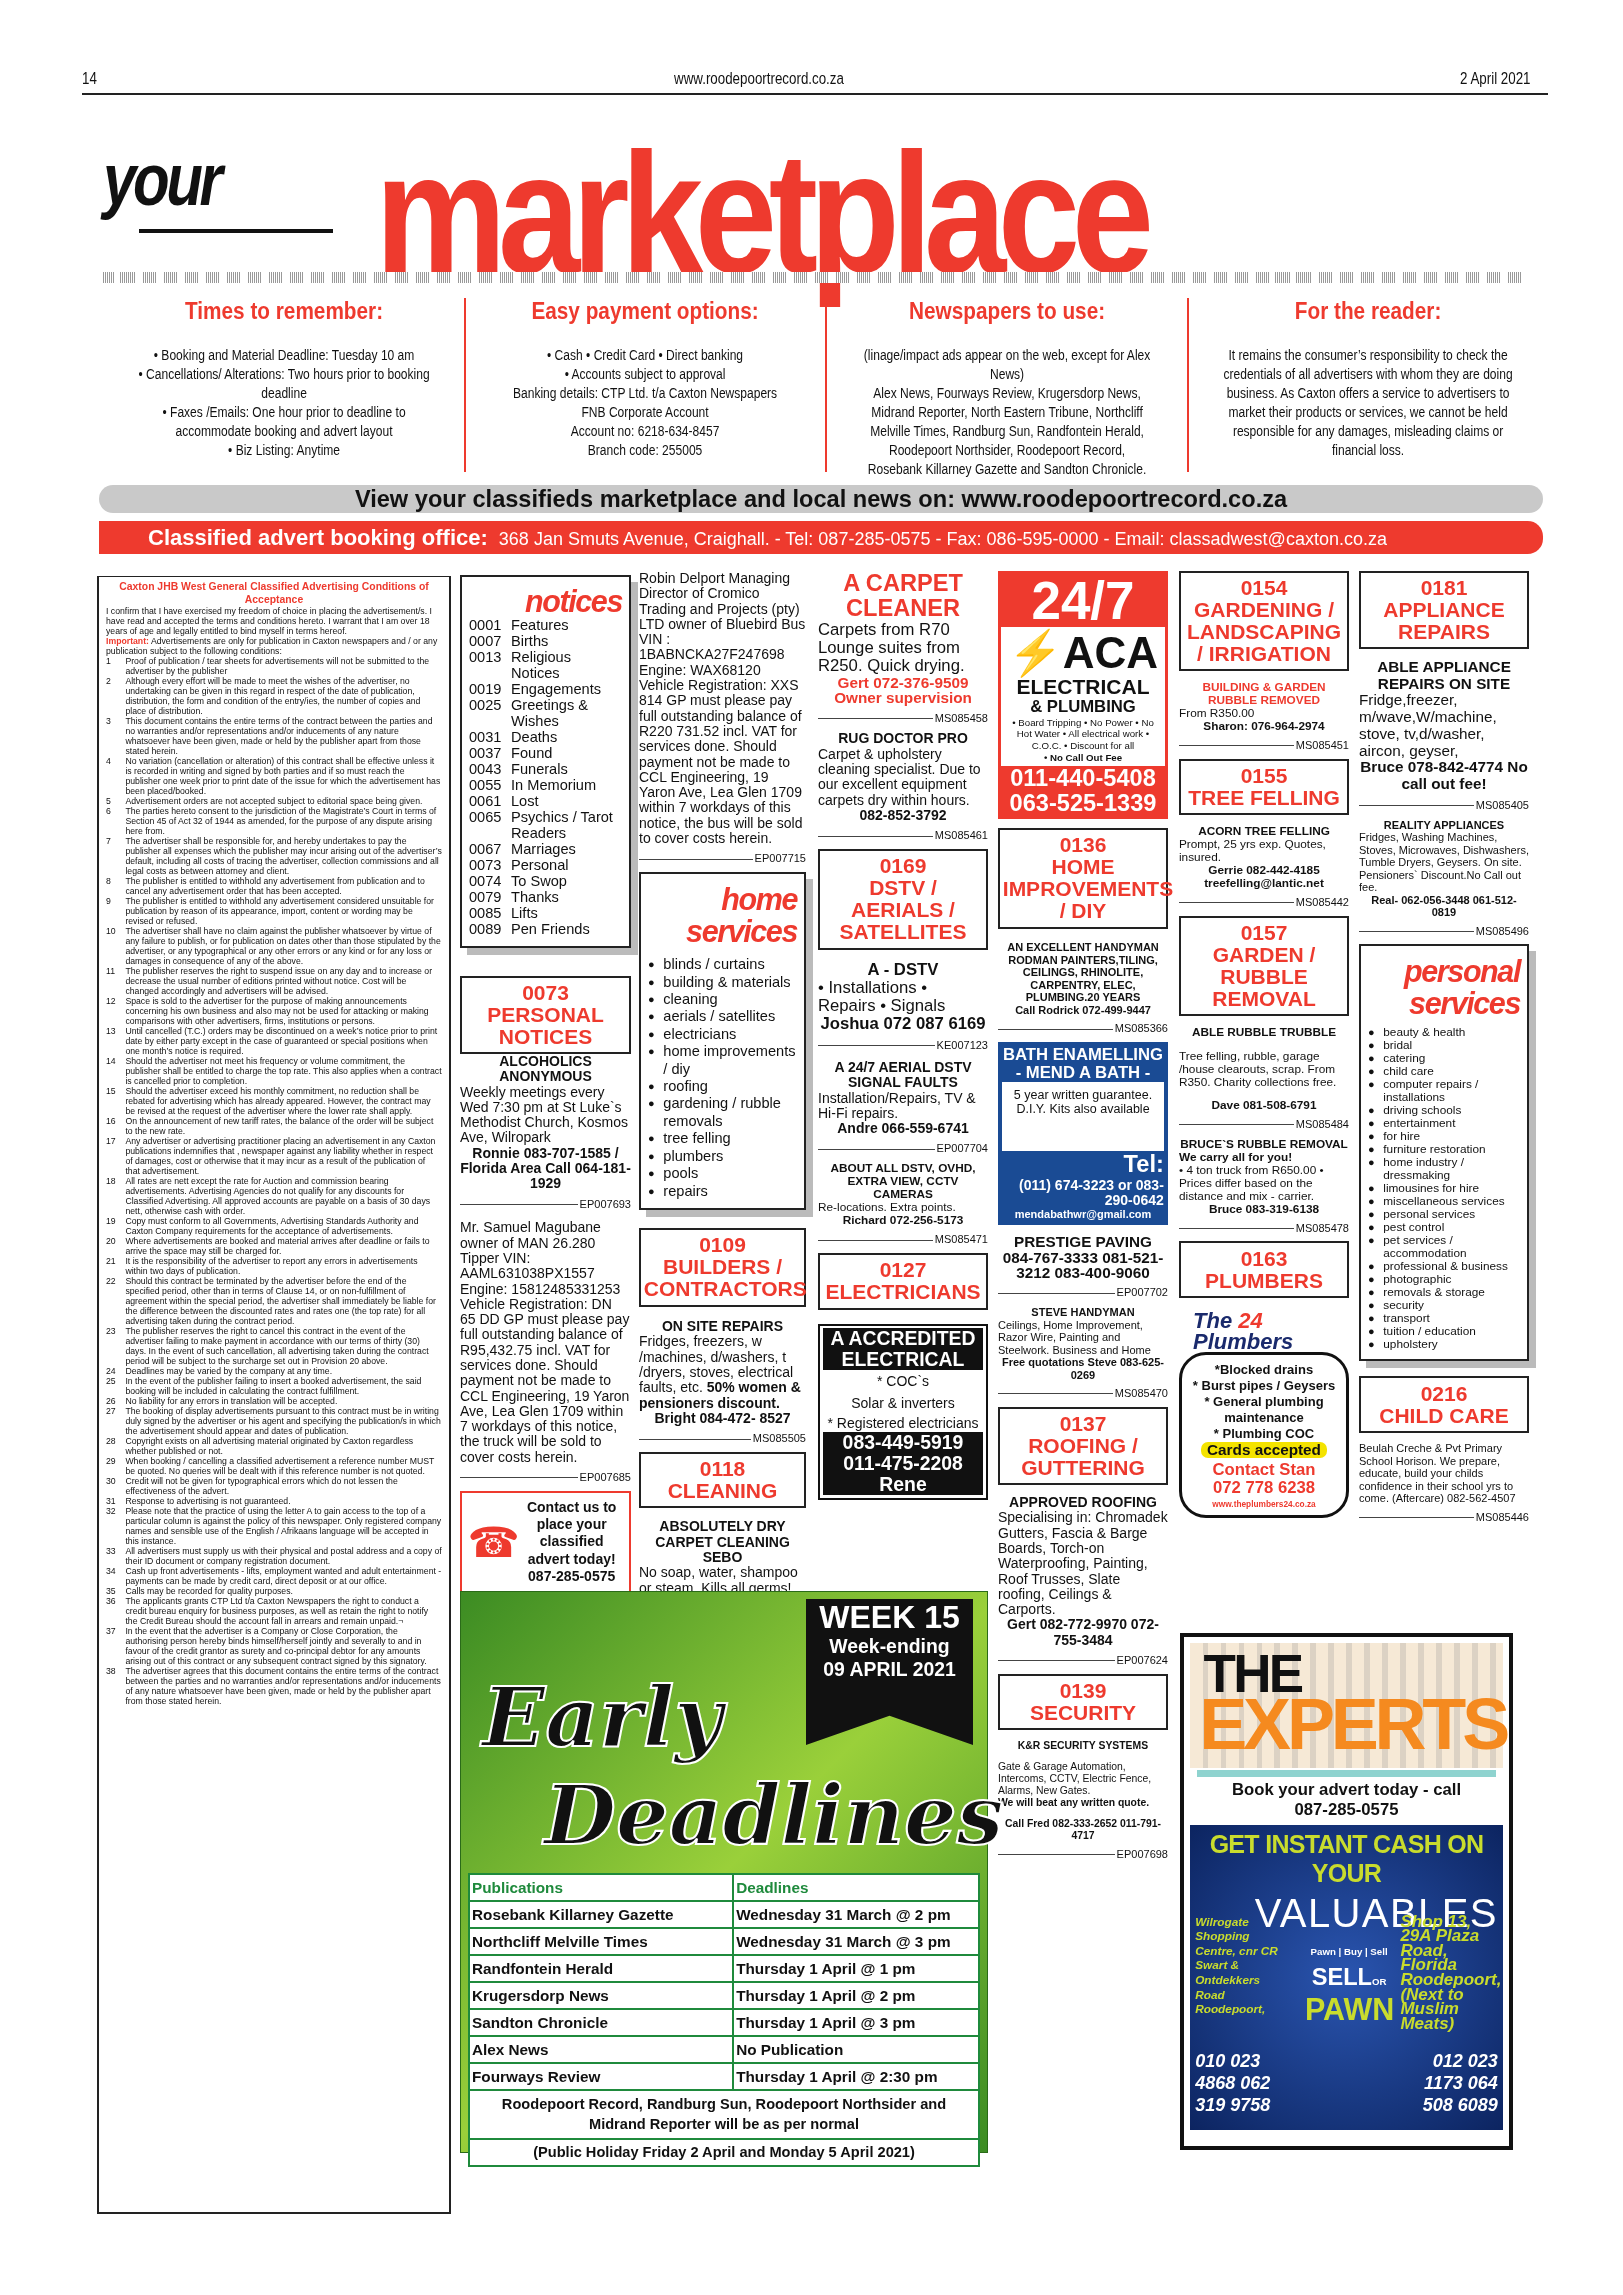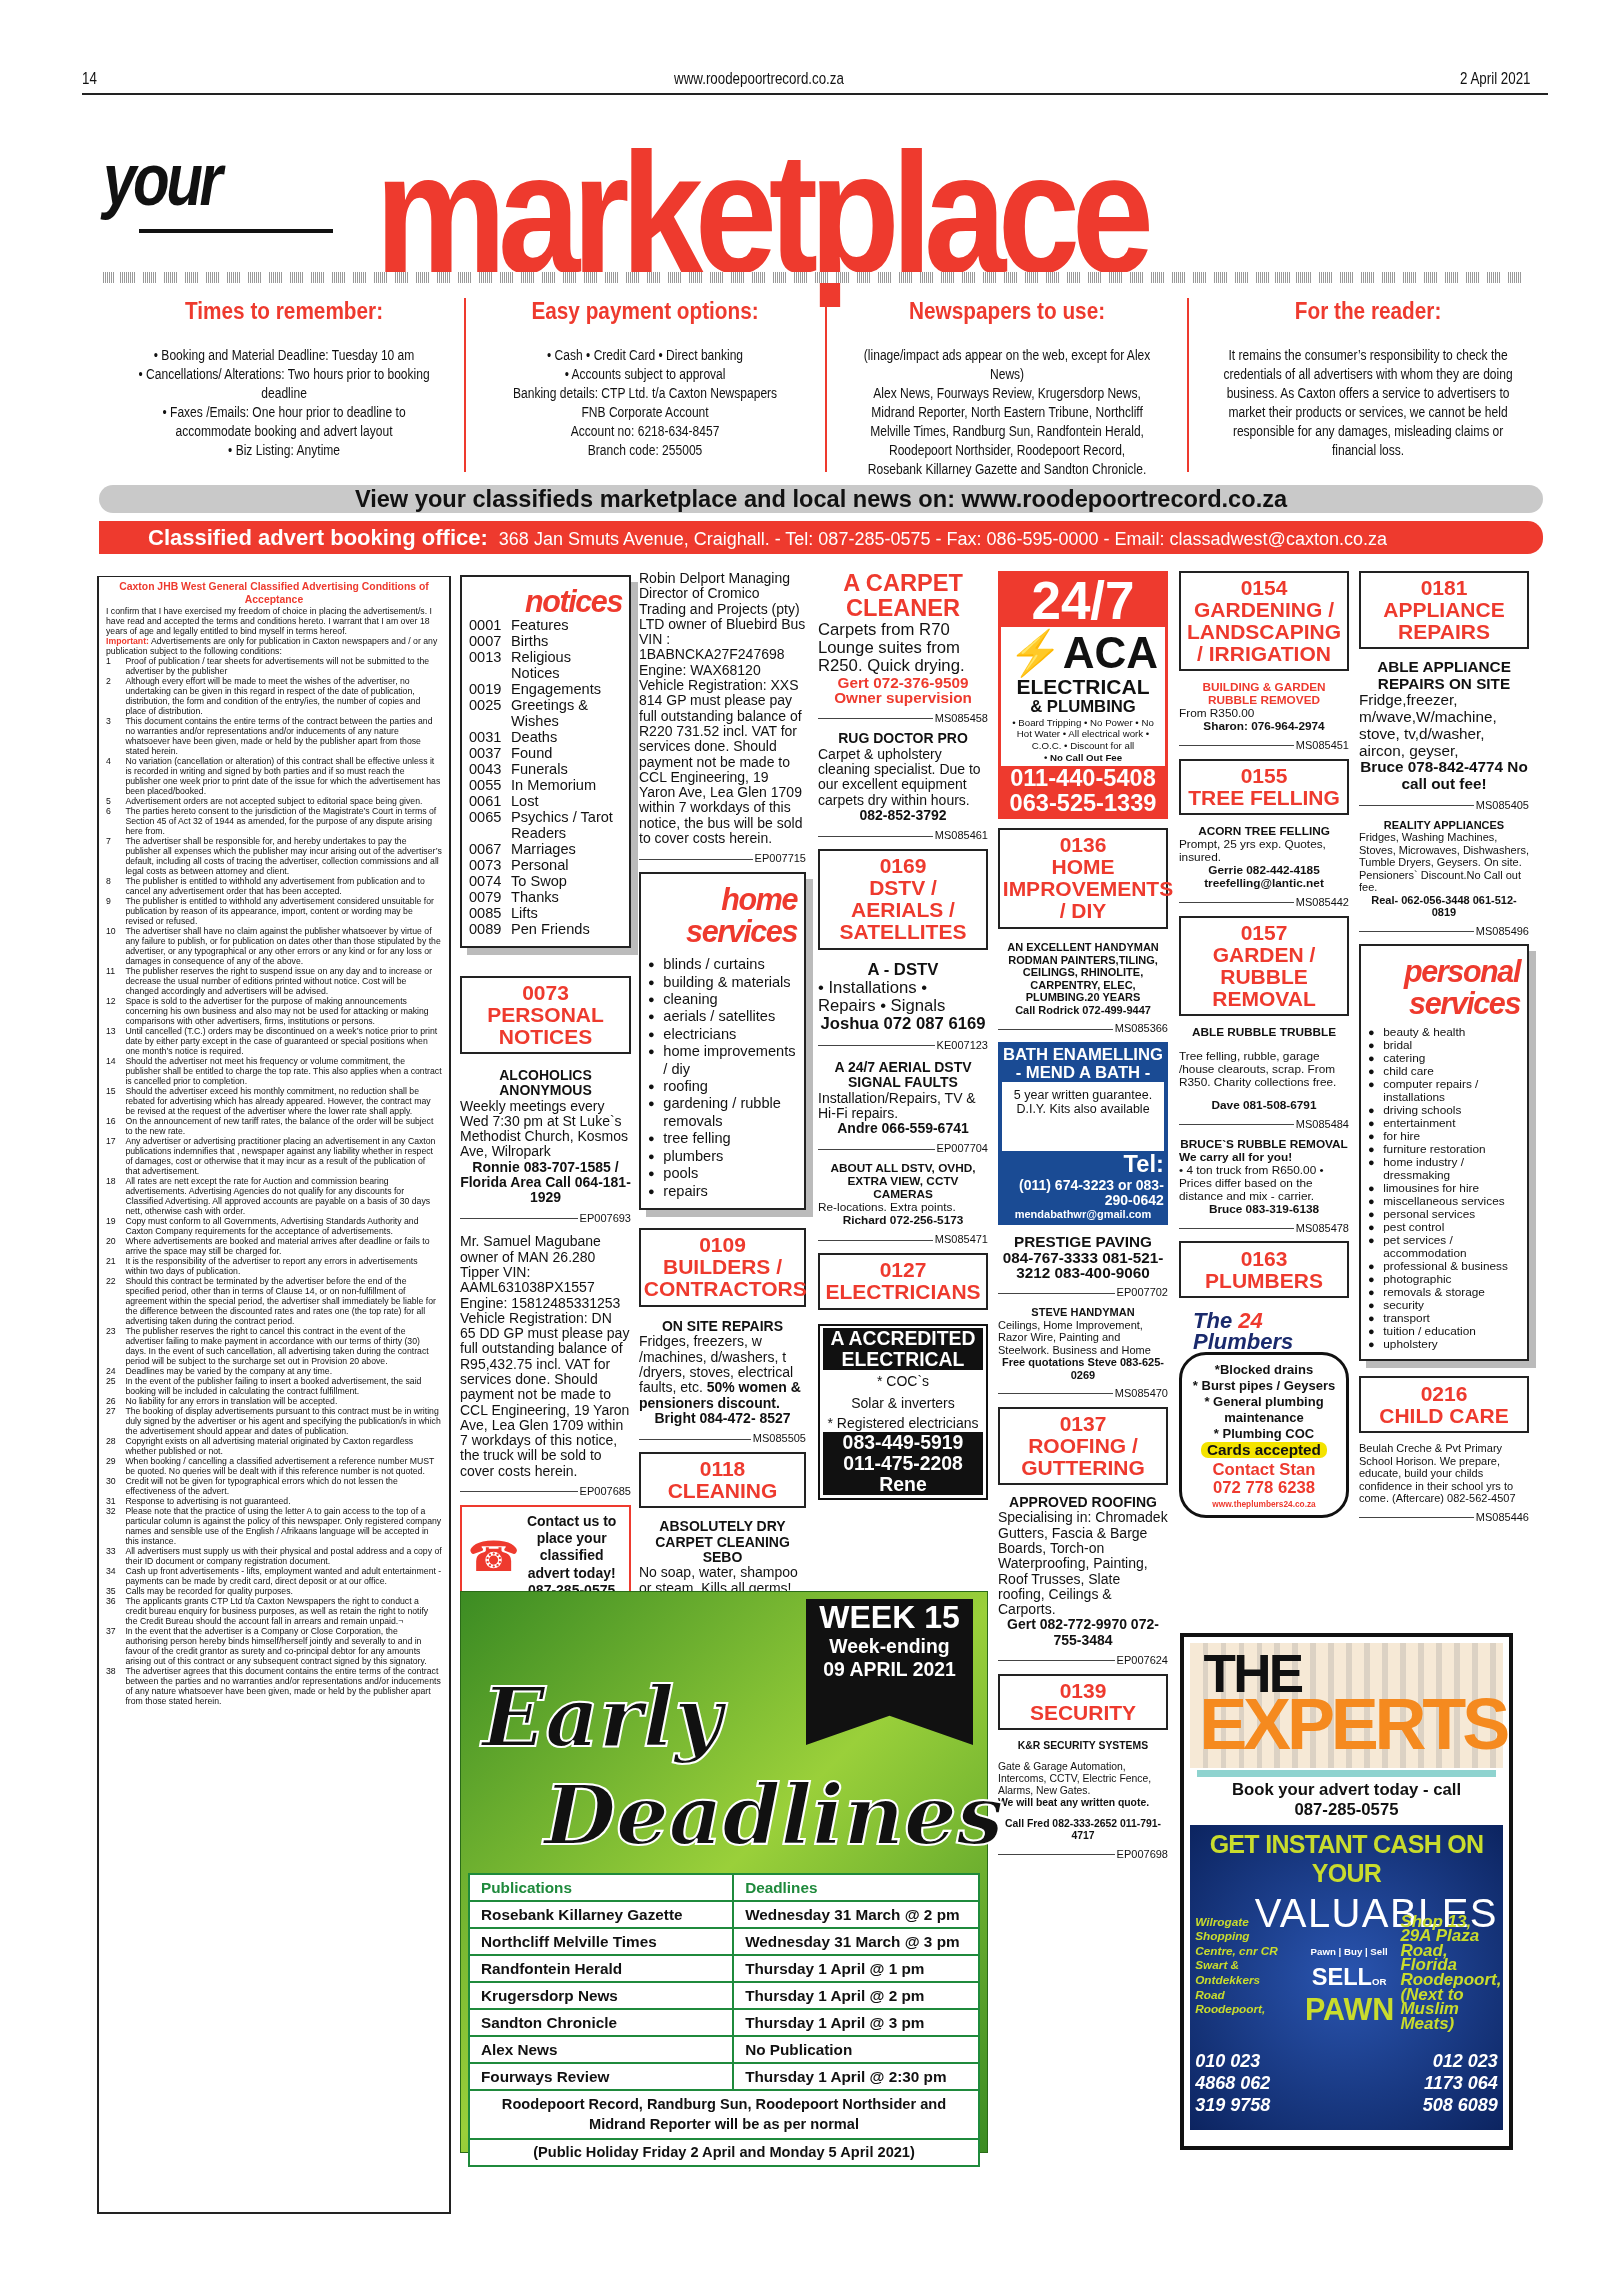--- a/index.html
+++ b/index.html
@@ -40,21 +40,21 @@
 .notices-list{font-size:14.6px;line-height:16px}
 .notices-list div{display:flex}
 .notices-list span:first-child{width:42px;flex-shrink:0}
 .aca{background:#ee3a2e;color:#fff;text-align:center;padding:2.8px}
 .aca .big{font-size:53px;font-weight:bold;line-height:53px}
 .aca .inner{background:#fff;color:#111;padding:2.8px}
 .bath{background:#1a4b94;color:#fff;text-align:center;padding:4.2px}
 .early{background:linear-gradient(135deg,#3c8c23,#9ad03a 50%,#3c8c23);border:1.4px solid #2a6b18}
 .dtable{background:#fff;border:2.1px solid #1f8a3c;margin:0 7px}
 .dtable .row{display:flex;border-bottom:2.1px solid #1f8a3c;font-size:15.3px;font-weight:bold;line-height:25px}
-.dtable .row div{padding-left:11px}
+.dtable .row div{padding-left:2px}
 .dtable .row div:first-child{width:52%;border-right:2.1px solid #1f8a3c}
 .pawn{background:radial-gradient(#2a55b0,#0c2460);color:#fff}
 </style>
 </head>
 <body>
 
 <div class="abs hdr">
   <span>14</span>
   <span>www.roodepoortrecord.co.za</span>
   <span>2 April 2021</span>
@@ -324,21 +324,21 @@
           <span>0085</span>
           <span>Lifts</span>
         </div>
         <div>
           <span>0089</span>
           <span>Pen Friends</span>
         </div>
       </div>
   </div>
   <div class="box" style="margin-top:28px"><span class="n">0073</span><span>PERSONAL NOTICES</span></div>
-  <div class="ad" style="margin-top:14px">
+  <div class="ad" style="margin-top:0">
     <div class="t">ALCOHOLICS ANONYMOUS</div>
     <div>Weekly meetings every Wed 7:30 pm at St Luke`s Methodist Church, Kosmos Ave, Wilropark</div>
     <div class="c">Ronnie 083-707-1585 / Florida Area Call 064-181-1929</div>
     <div class="ref"><span>EP007693</span></div>
   </div>
   <div class="ad" style="margin-top:15.3px">
     <div>Mr. Samuel Magubane owner of MAN 26.280 Tipper VIN: AAML631038PX1557 Engine: 15812485331253 Vehicle Registration: DN 65 DD GP must please pay full outstanding balance of R95,432.75 incl. VAT for services done. Should payment not be made to CCL Engineering, 19 Yaron Ave, Lea Glen 1709 within 7 workdays of this notice, the truck will be sold to cover costs herein.</div>
     <div class="ref"><span>EP007685</span></div>
   </div>
   <div style="border:2.8px solid #ee3a2e;display:flex;align-items:center;padding:5.6px;margin-top:5.6px">

